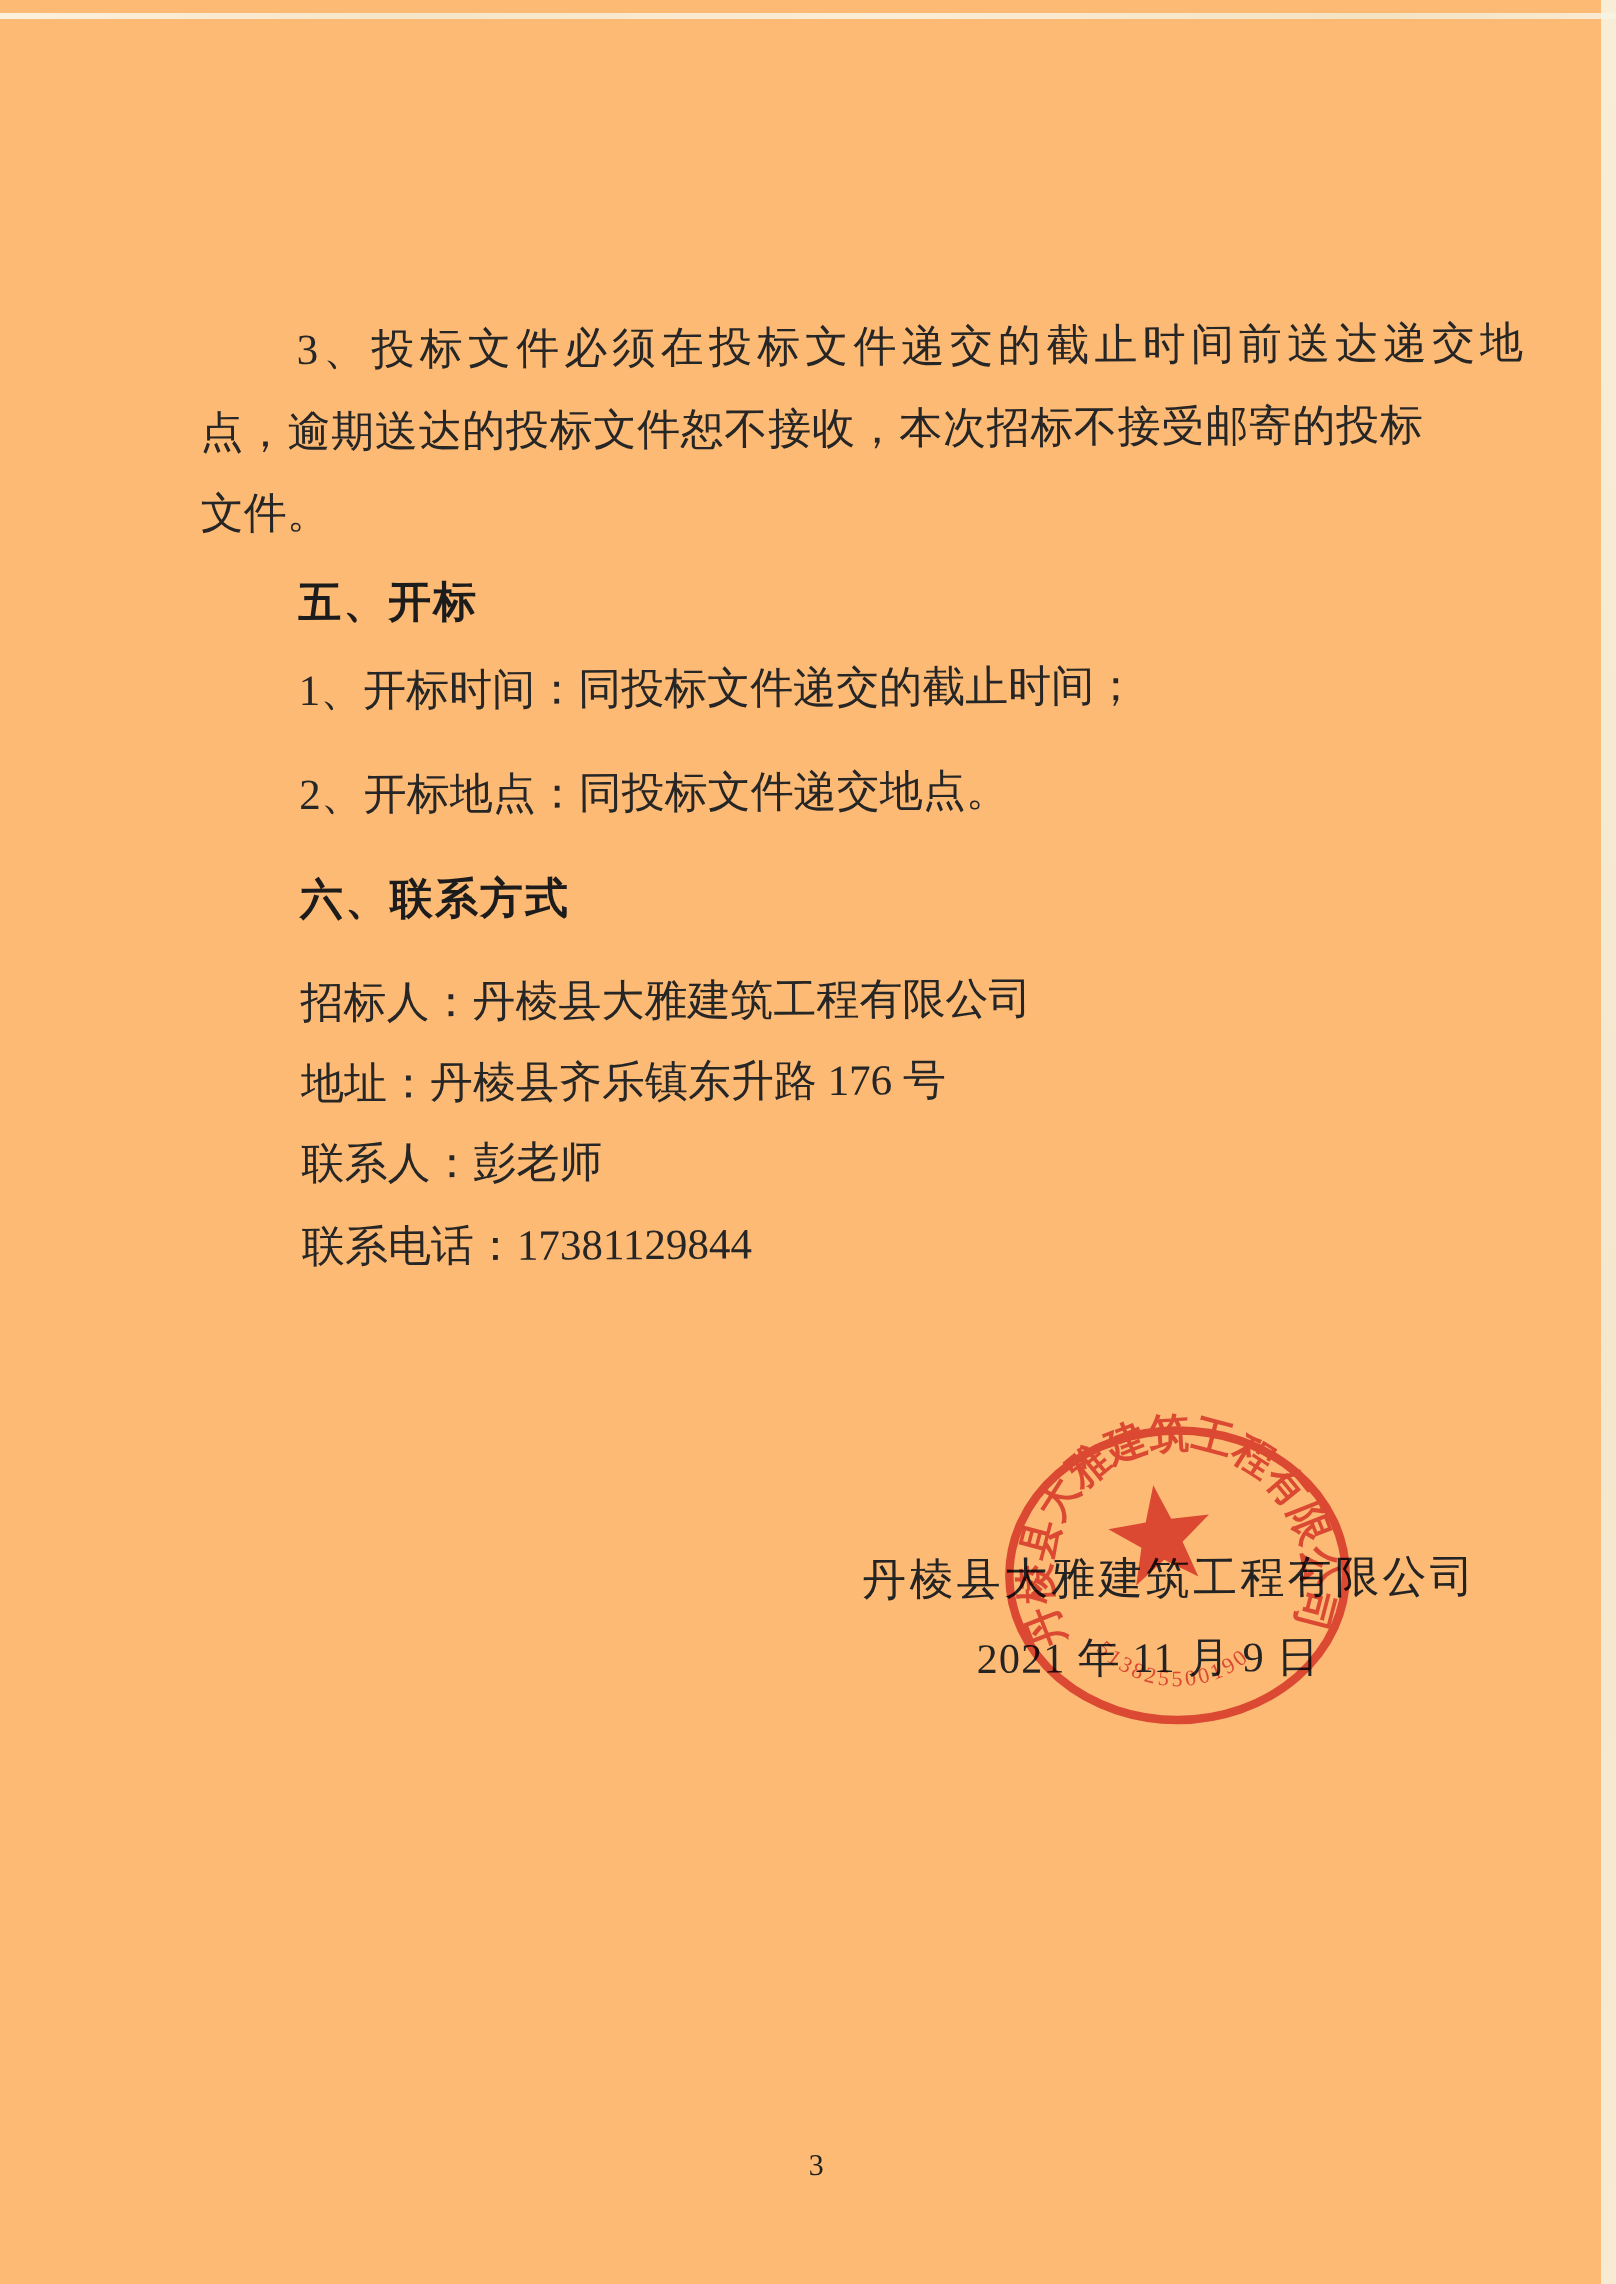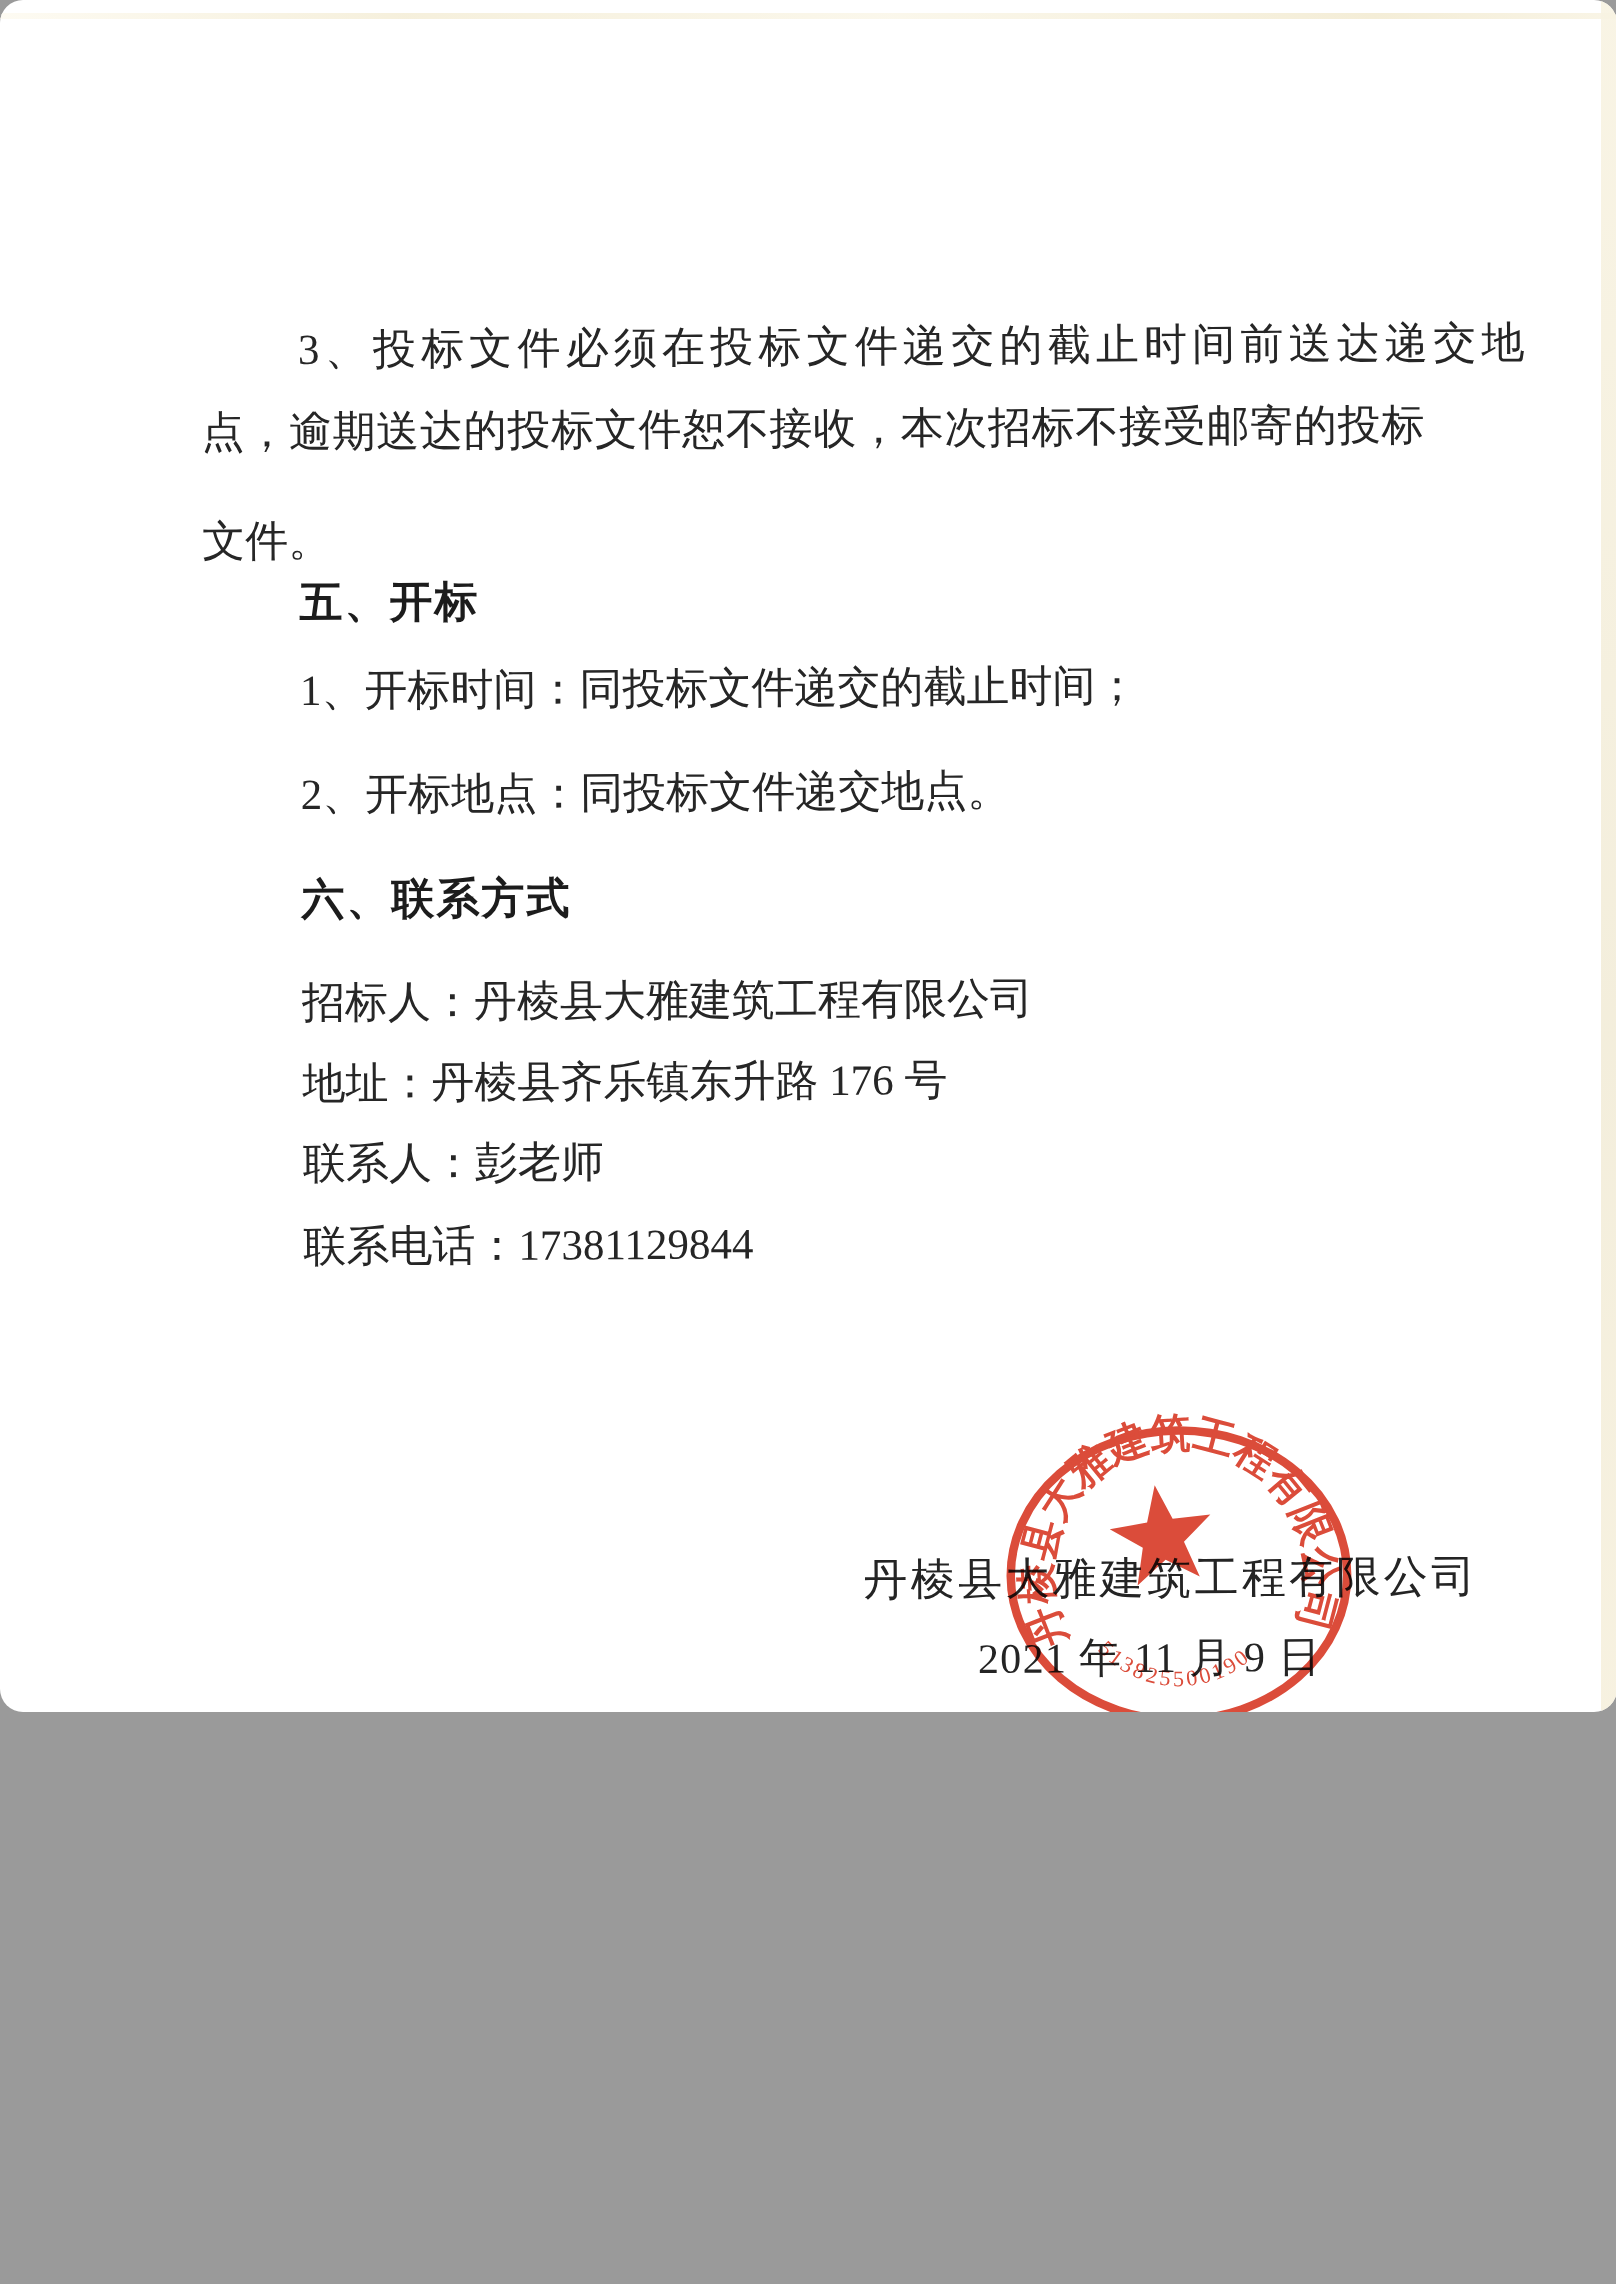--- a/index.html
+++ b/index.html
@@ -1,23 +1,22 @@
 <!DOCTYPE html>
 <html style="font-size:10.4px"><head>
 <meta charset="utf-8">
 <style>
   html,body{margin:0;padding:0;background:#9a9a9a;}
   .page{
     position:relative;
-    width:1617px;height:1712px;
-    background:#ffffff;
+    width:1617px;height:2284px;
+    background:#fdba74;
     overflow:hidden;
     font-family:"Liberation Serif","DejaVu Serif",serif;
     color:#222222;
-    border-radius:23px;
   }
   .scan-tilt{
     position:absolute;inset:0;
     transform:rotate(-0.35deg);
     transform-origin:50% 40%;
   }
   .doc-line{
     position:absolute;
     font-size:43px;
     line-height:1;
@@ -63,21 +62,21 @@
 
 <div class="page">
 
   <div class="edge-top"></div>
   <div class="edge-right"></div>
 
   <div class="scan-tilt">
 
     <div class="doc-line para-l1" style="left:300px;top:325px;">3、投标文件必须在投标文件递交的截止时间前送达递交地</div>
     <div class="doc-line para-l2" style="left:203px;top:407px;">点，逾期送达的投标文件恕不接收，本次招标不接受邮寄的投标</div>
-    <div class="doc-line" style="left:203px;top:516px;">文件。</div>
+    <div class="doc-line" style="left:203px;top:488px;">文件。</div>
 
     <div class="doc-line heading" style="left:300px;top:578px;">五、开标</div>
     <div class="doc-line" style="left:300px;top:666px;">1、开标时间：同投标文件递交的截止时间；</div>
     <div class="doc-line" style="left:300px;top:770px;">2、开标地点：同投标文件递交地点。</div>
 
     <div class="doc-line heading" style="left:300px;top:875px;">六、联系方式</div>
     <div class="doc-line" style="left:300px;top:978px;">招标人：丹棱县大雅建筑工程有限公司</div>
     <div class="doc-line" style="left:300px;top:1059px;">地址：丹棱县齐乐镇东升路 176 号</div>
     <div class="doc-line" style="left:300px;top:1139px;">联系人：彭老师</div>
     <div class="doc-line" style="left:300px;top:1222px;">联系电话：17381129844</div>

